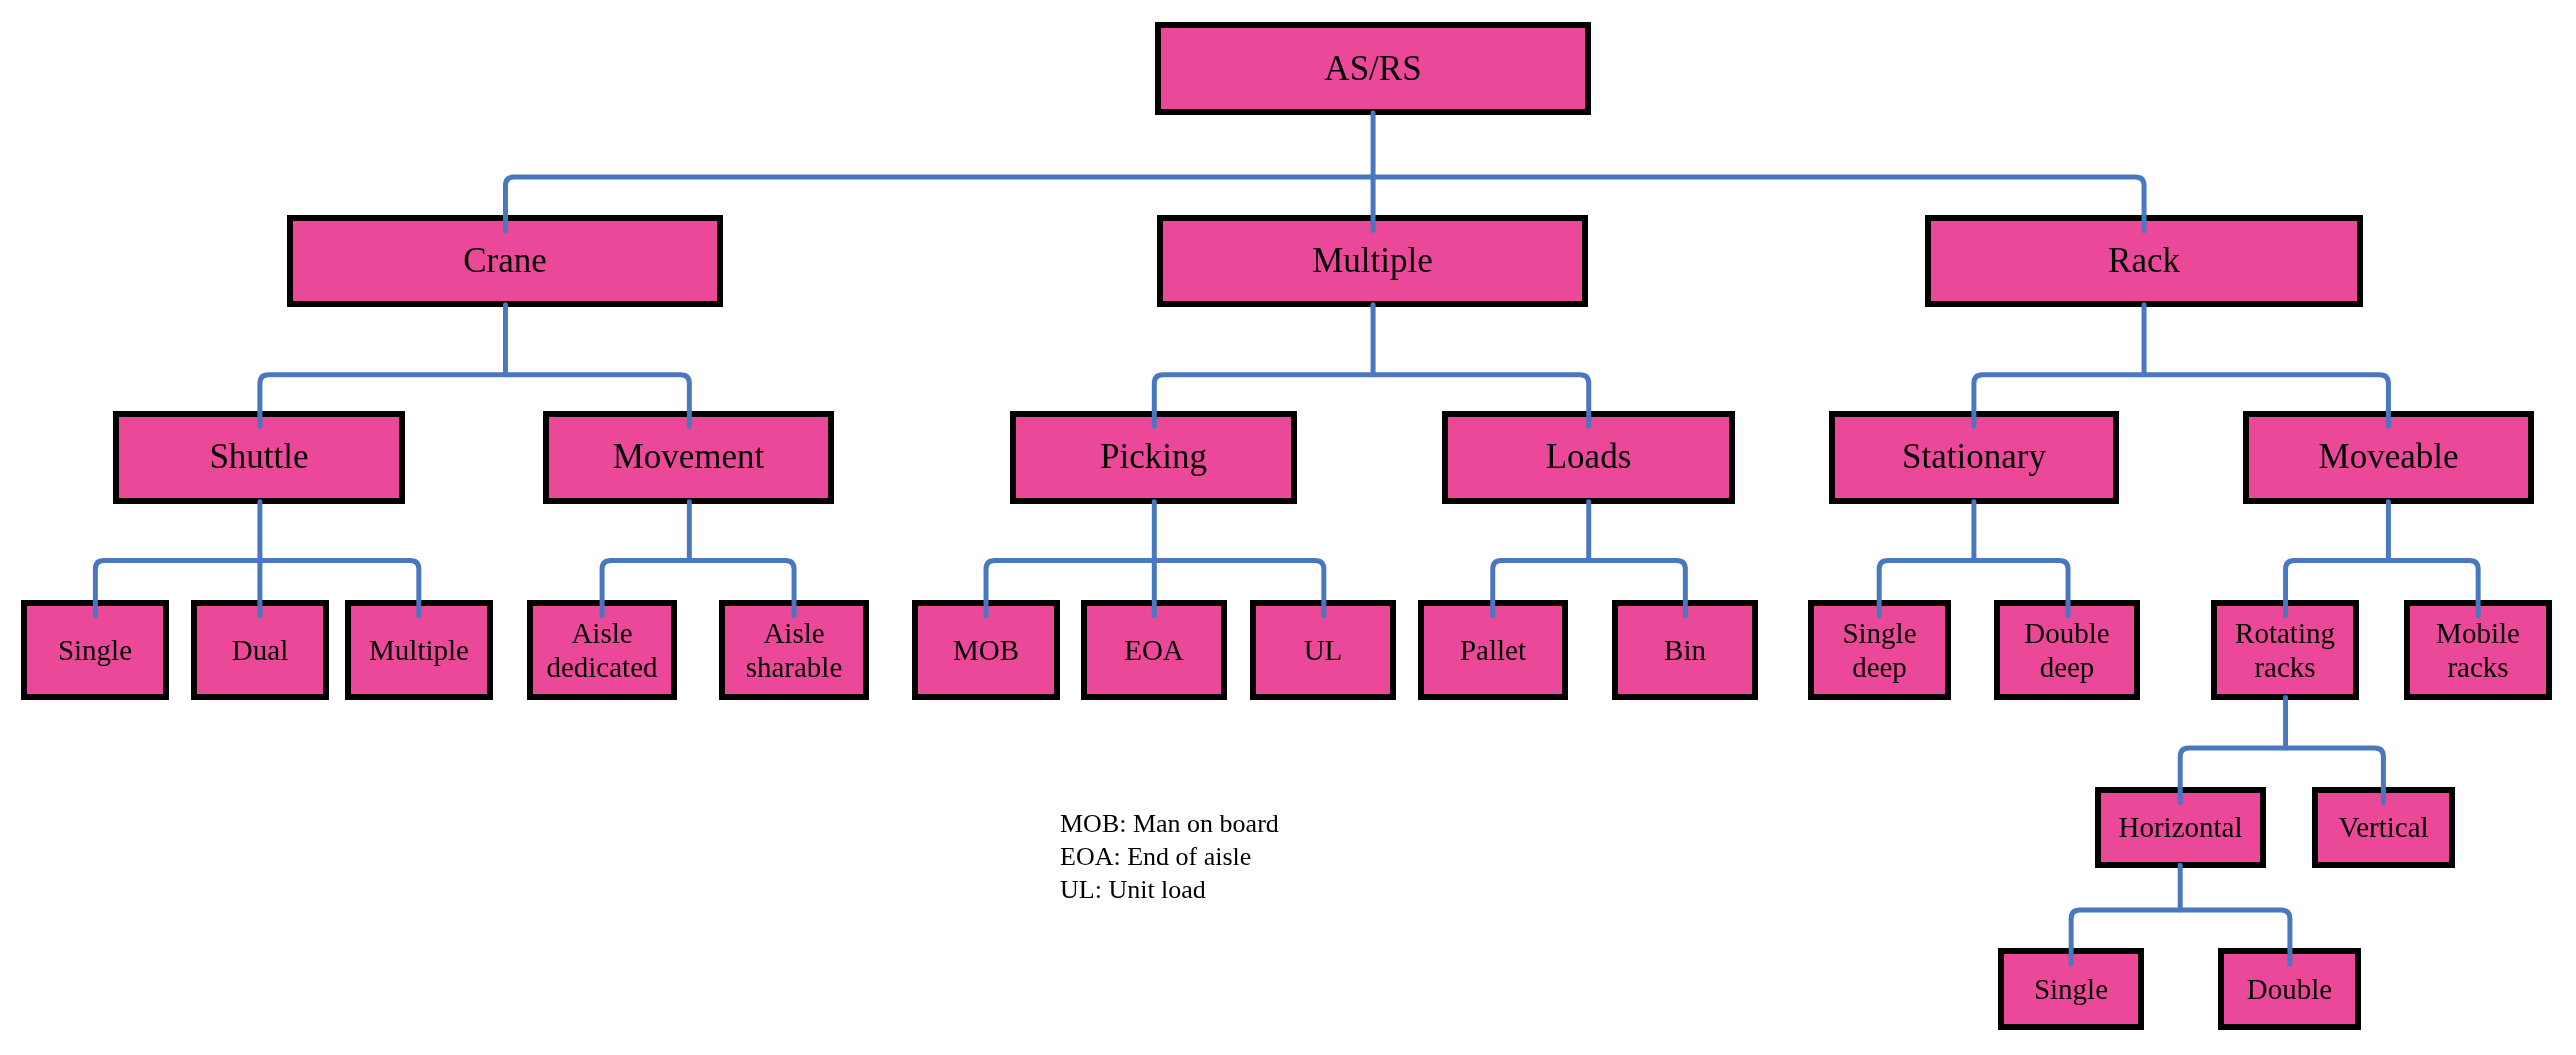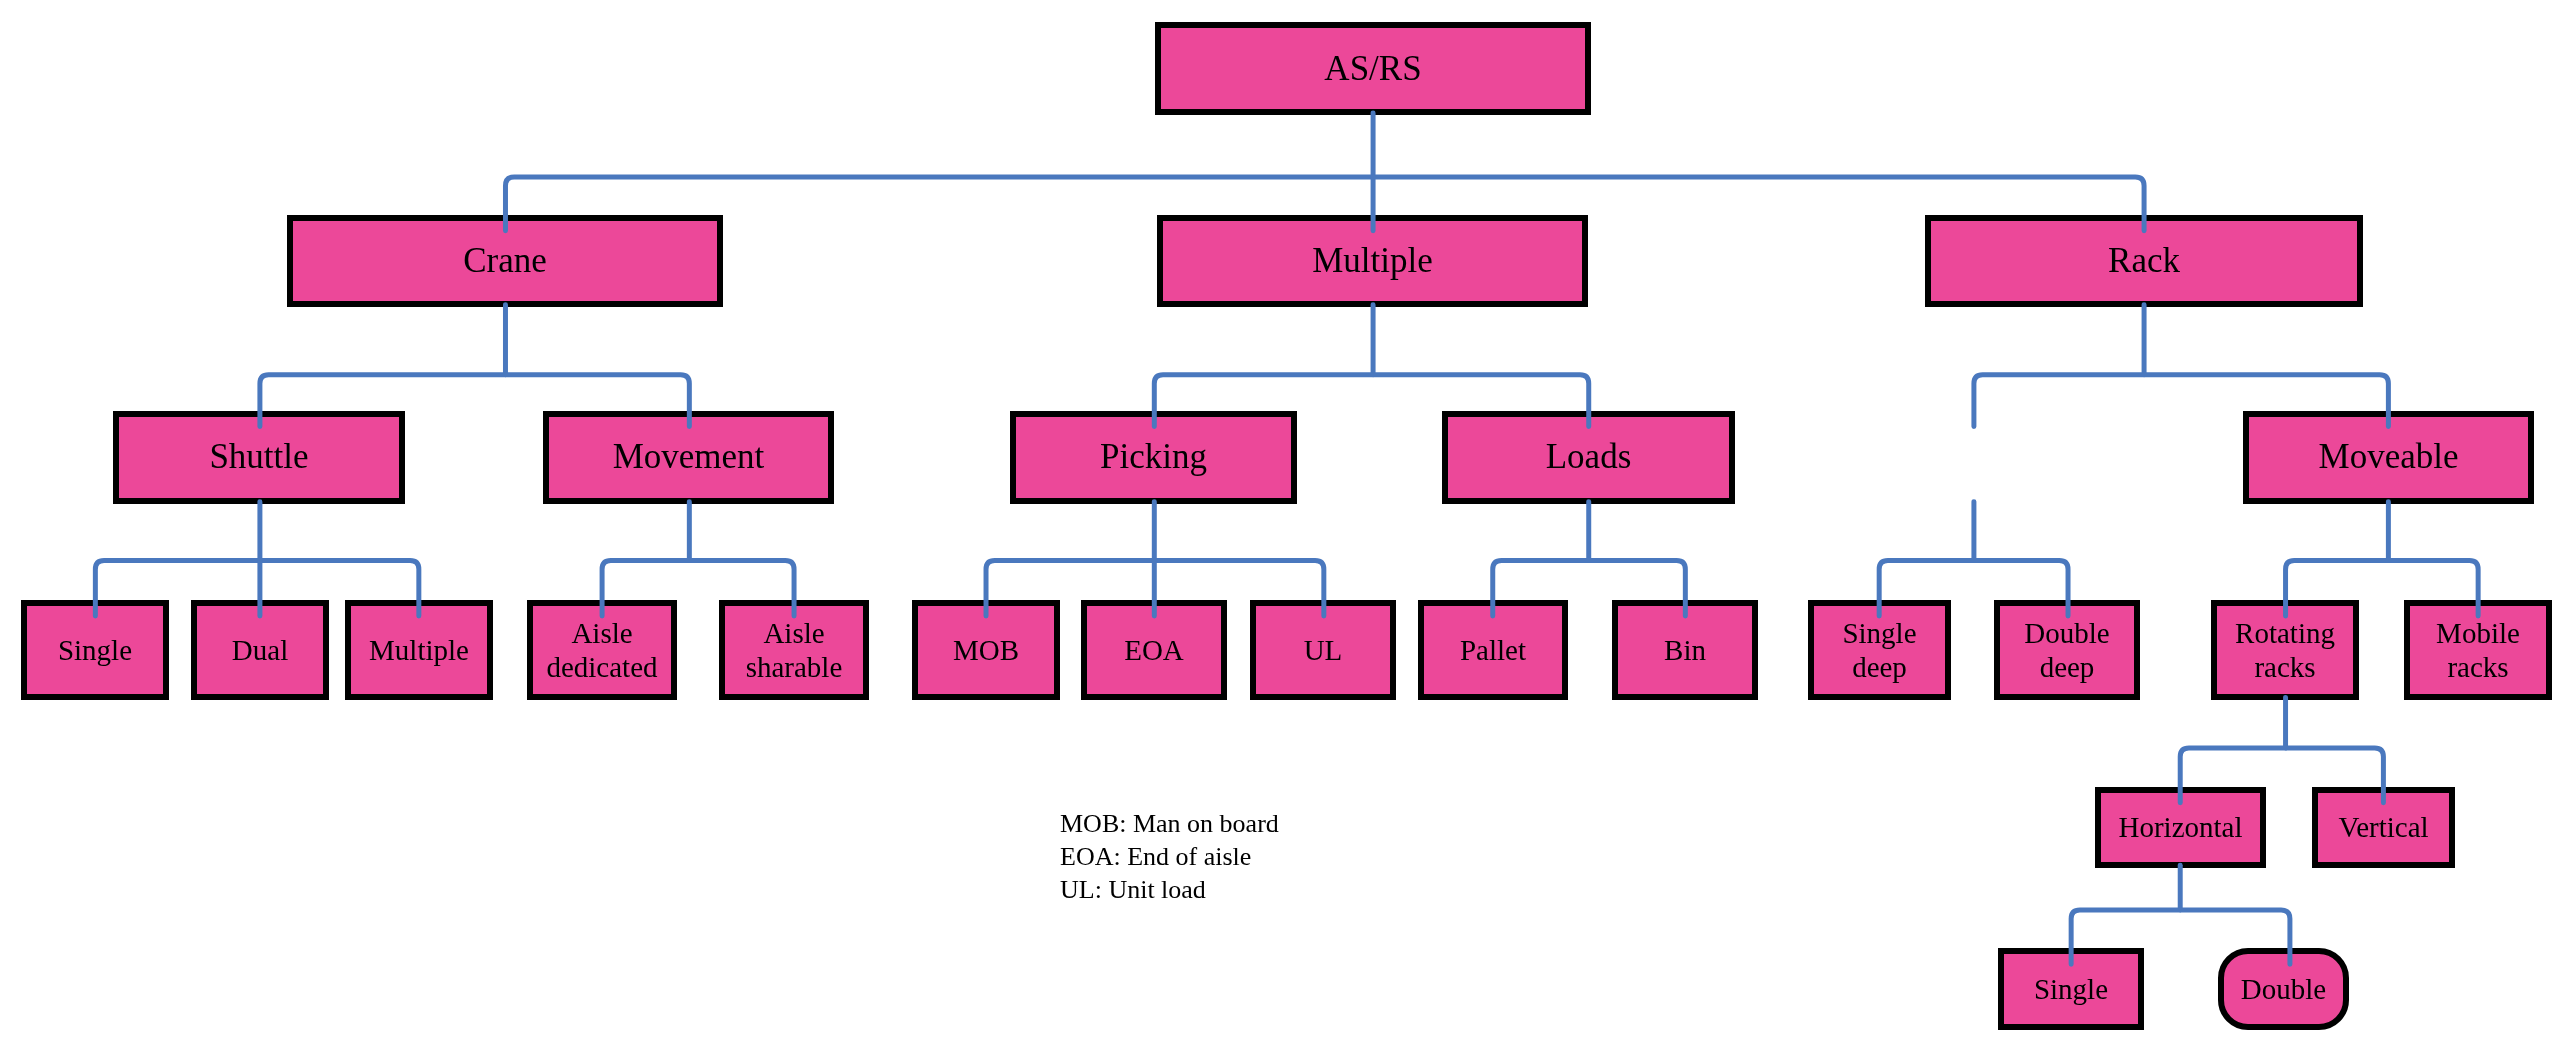--- a/index.html
+++ b/index.html
@@ -50,20 +50,21 @@
   <div class="node lvl-big" style="left:1155px; top:22.4px;  width:436px; height:93px;">AS/RS</div>
 
   <div class="node lvl-big" style="left:287px;  top:215px; width:436px; height:92px;">Crane</div>
   <div class="node lvl-big" style="left:1157px; top:215px; width:431px; height:92px;">Multiple</div>
   <div class="node lvl-big" style="left:1925px; top:215px; width:438px; height:92px;">Rack</div>
 
   <div class="node lvl-big" style="left:113px;  top:411px; width:292px; height:93px;">Shuttle</div>
   <div class="node lvl-big" style="left:543px;  top:411px; width:291px; height:93px;">Movement</div>
   <div class="node lvl-big" style="left:1010px; top:411px; width:287px; height:93px;">Picking</div>
   <div class="node lvl-big" style="left:1442px; top:411px; width:293px; height:93px;">Loads</div>
+  <div class="node lvl-big" style="left:1829px; top:411px; width:290px; height:93px;">Stationary</div>
   <div class="node lvl-big" style="left:2243px; top:411px; width:291px; height:93px;">Moveable</div>
 
   <div class="node lvl-leaf" style="left:21px;   top:600px; width:148px; height:100px;">Single</div>
   <div class="node lvl-leaf" style="left:191px;  top:600px; width:138px; height:100px;">Dual</div>
   <div class="node lvl-leaf" style="left:345px;  top:600px; width:148px; height:100px;">Multiple</div>
   <div class="node lvl-leaf" style="left:527px;  top:600px; width:150px; height:100px;">Aisle dedicated</div>
   <div class="node lvl-leaf" style="left:719px; top:600px; width:150px; height:100px;">Aisle sharable</div>
   <div class="node lvl-leaf" style="left:912px; top:600px; width:148px; height:100px;">MOB</div>
   <div class="node lvl-leaf" style="left:1081px; top:600px; width:146px; height:100px;">EOA</div>
   <div class="node lvl-leaf" style="left:1250px; top:600px; width:146px; height:100px;">UL</div>
@@ -71,21 +72,21 @@
   <div class="node lvl-leaf" style="left:1612px; top:600px; width:146px; height:100px;">Bin</div>
   <div class="node lvl-leaf" style="left:1808px; top:600px; width:143px; height:100px;">Single deep</div>
   <div class="node lvl-leaf" style="left:1994px; top:600px; width:146px; height:100px;">Double deep</div>
   <div class="node lvl-leaf" style="left:2211px; top:600px; width:148px; height:100px;">Rotating racks</div>
   <div class="node lvl-leaf" style="left:2404px; top:600px; width:148px; height:100px;">Mobile racks</div>
 
   <div class="node lvl-leaf" style="left:2095px; top:787px; width:171px; height:81px;">Horizontal</div>
   <div class="node lvl-leaf" style="left:2312px; top:787px; width:143px; height:81px;">Vertical</div>
 
   <div class="node lvl-leaf" style="left:1998px; top:948px; width:146px; height:82px;">Single</div>
-  <div class="node lvl-leaf" style="left:2218px; top:948px; width:131px; height:82px;border-radius:30px;">Double</div>
+  <div class="node lvl-leaf" style="left:2218px; top:948px; width:143px; height:82px;">Double</div>
 
   <div class="legend">
     <div>MOB: Man on board</div>
     <div>EOA: End of aisle</div>
     <div>UL: Unit load</div>
   </div>
 
   <svg class="connectors" viewBox="0 0 4133 1694">
     <g fill="none" stroke-width="8" stroke-linecap="round" stroke="#4A78BE">
 

